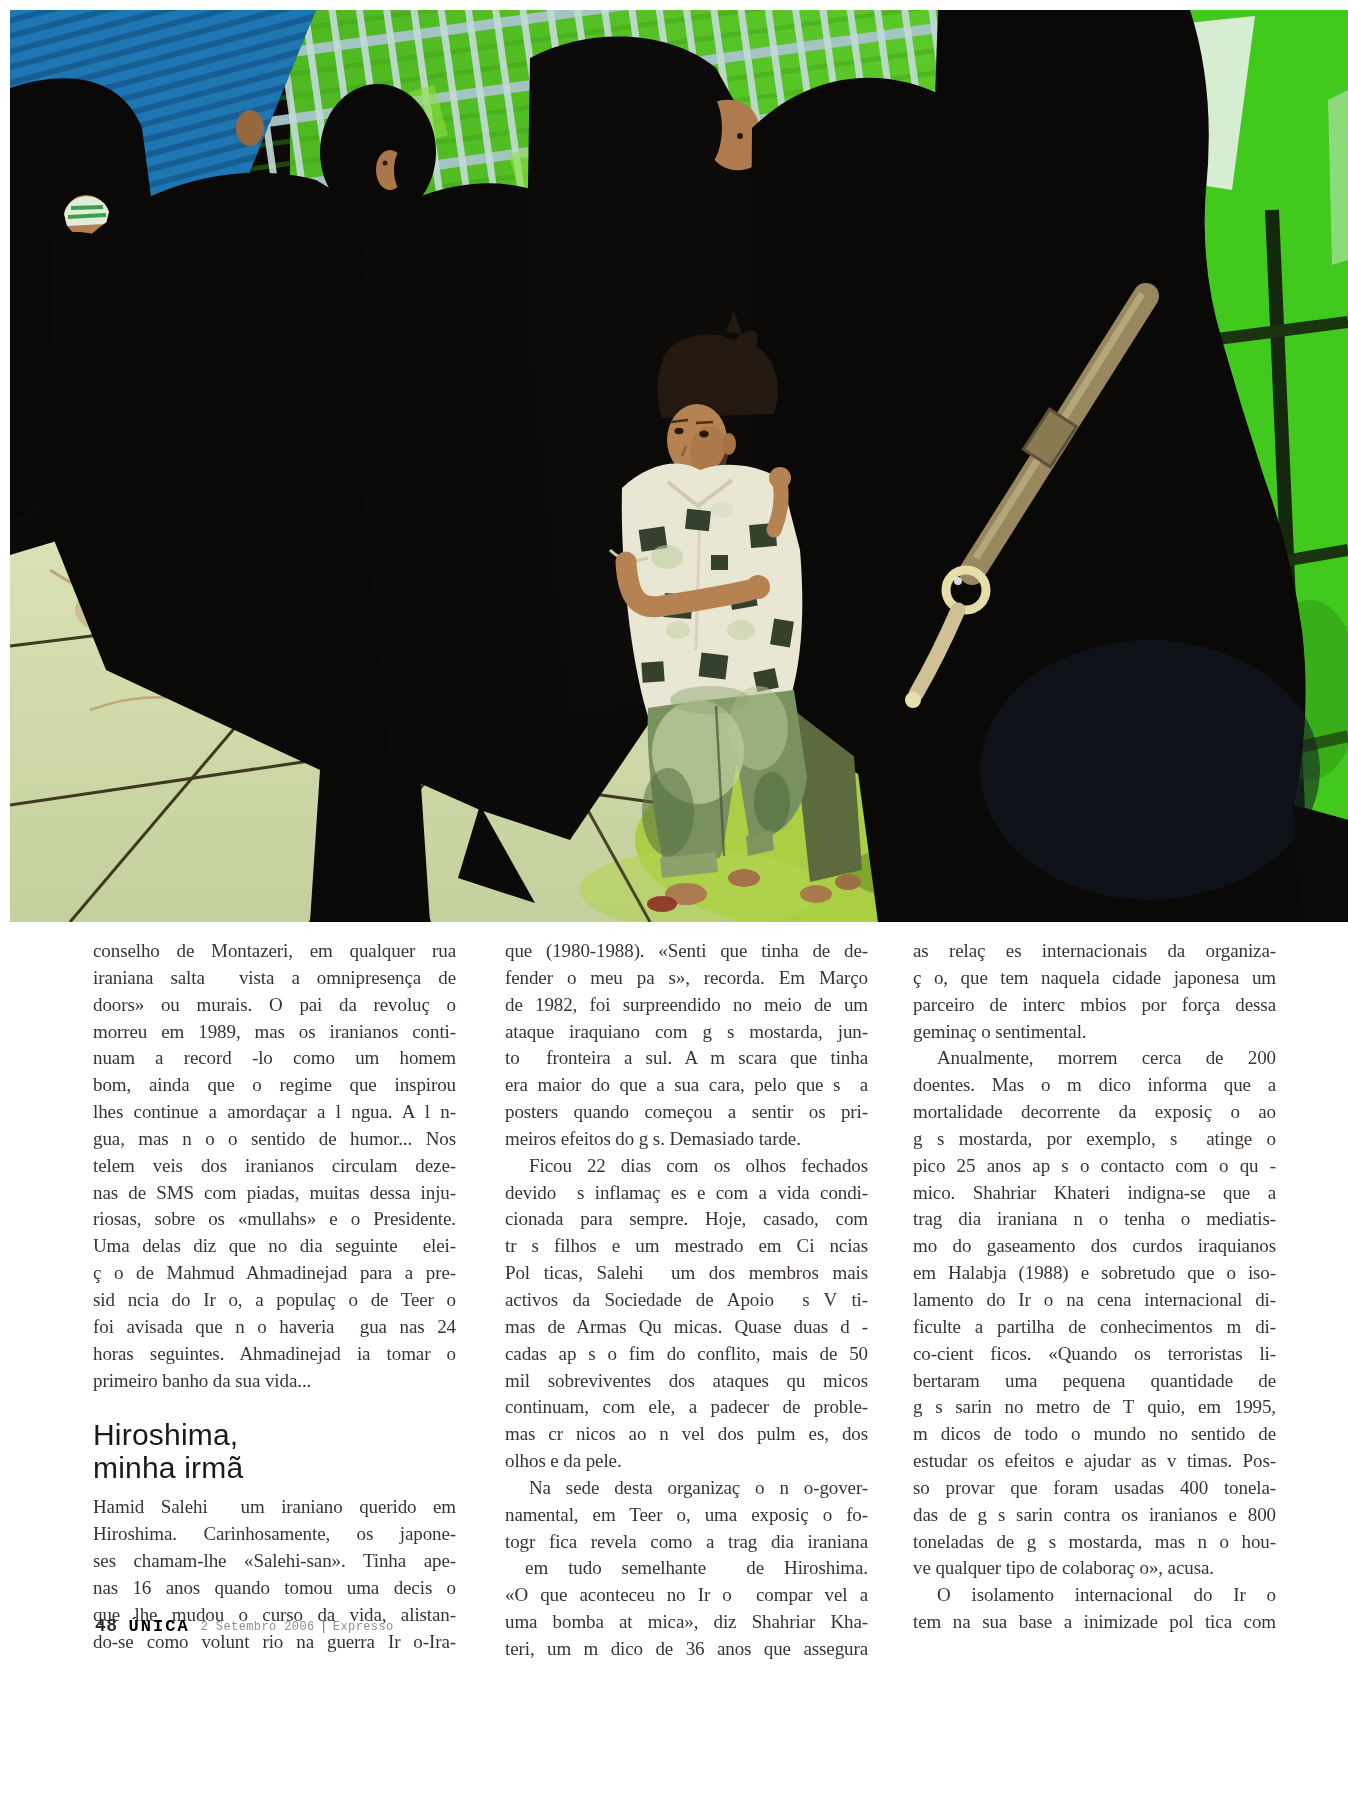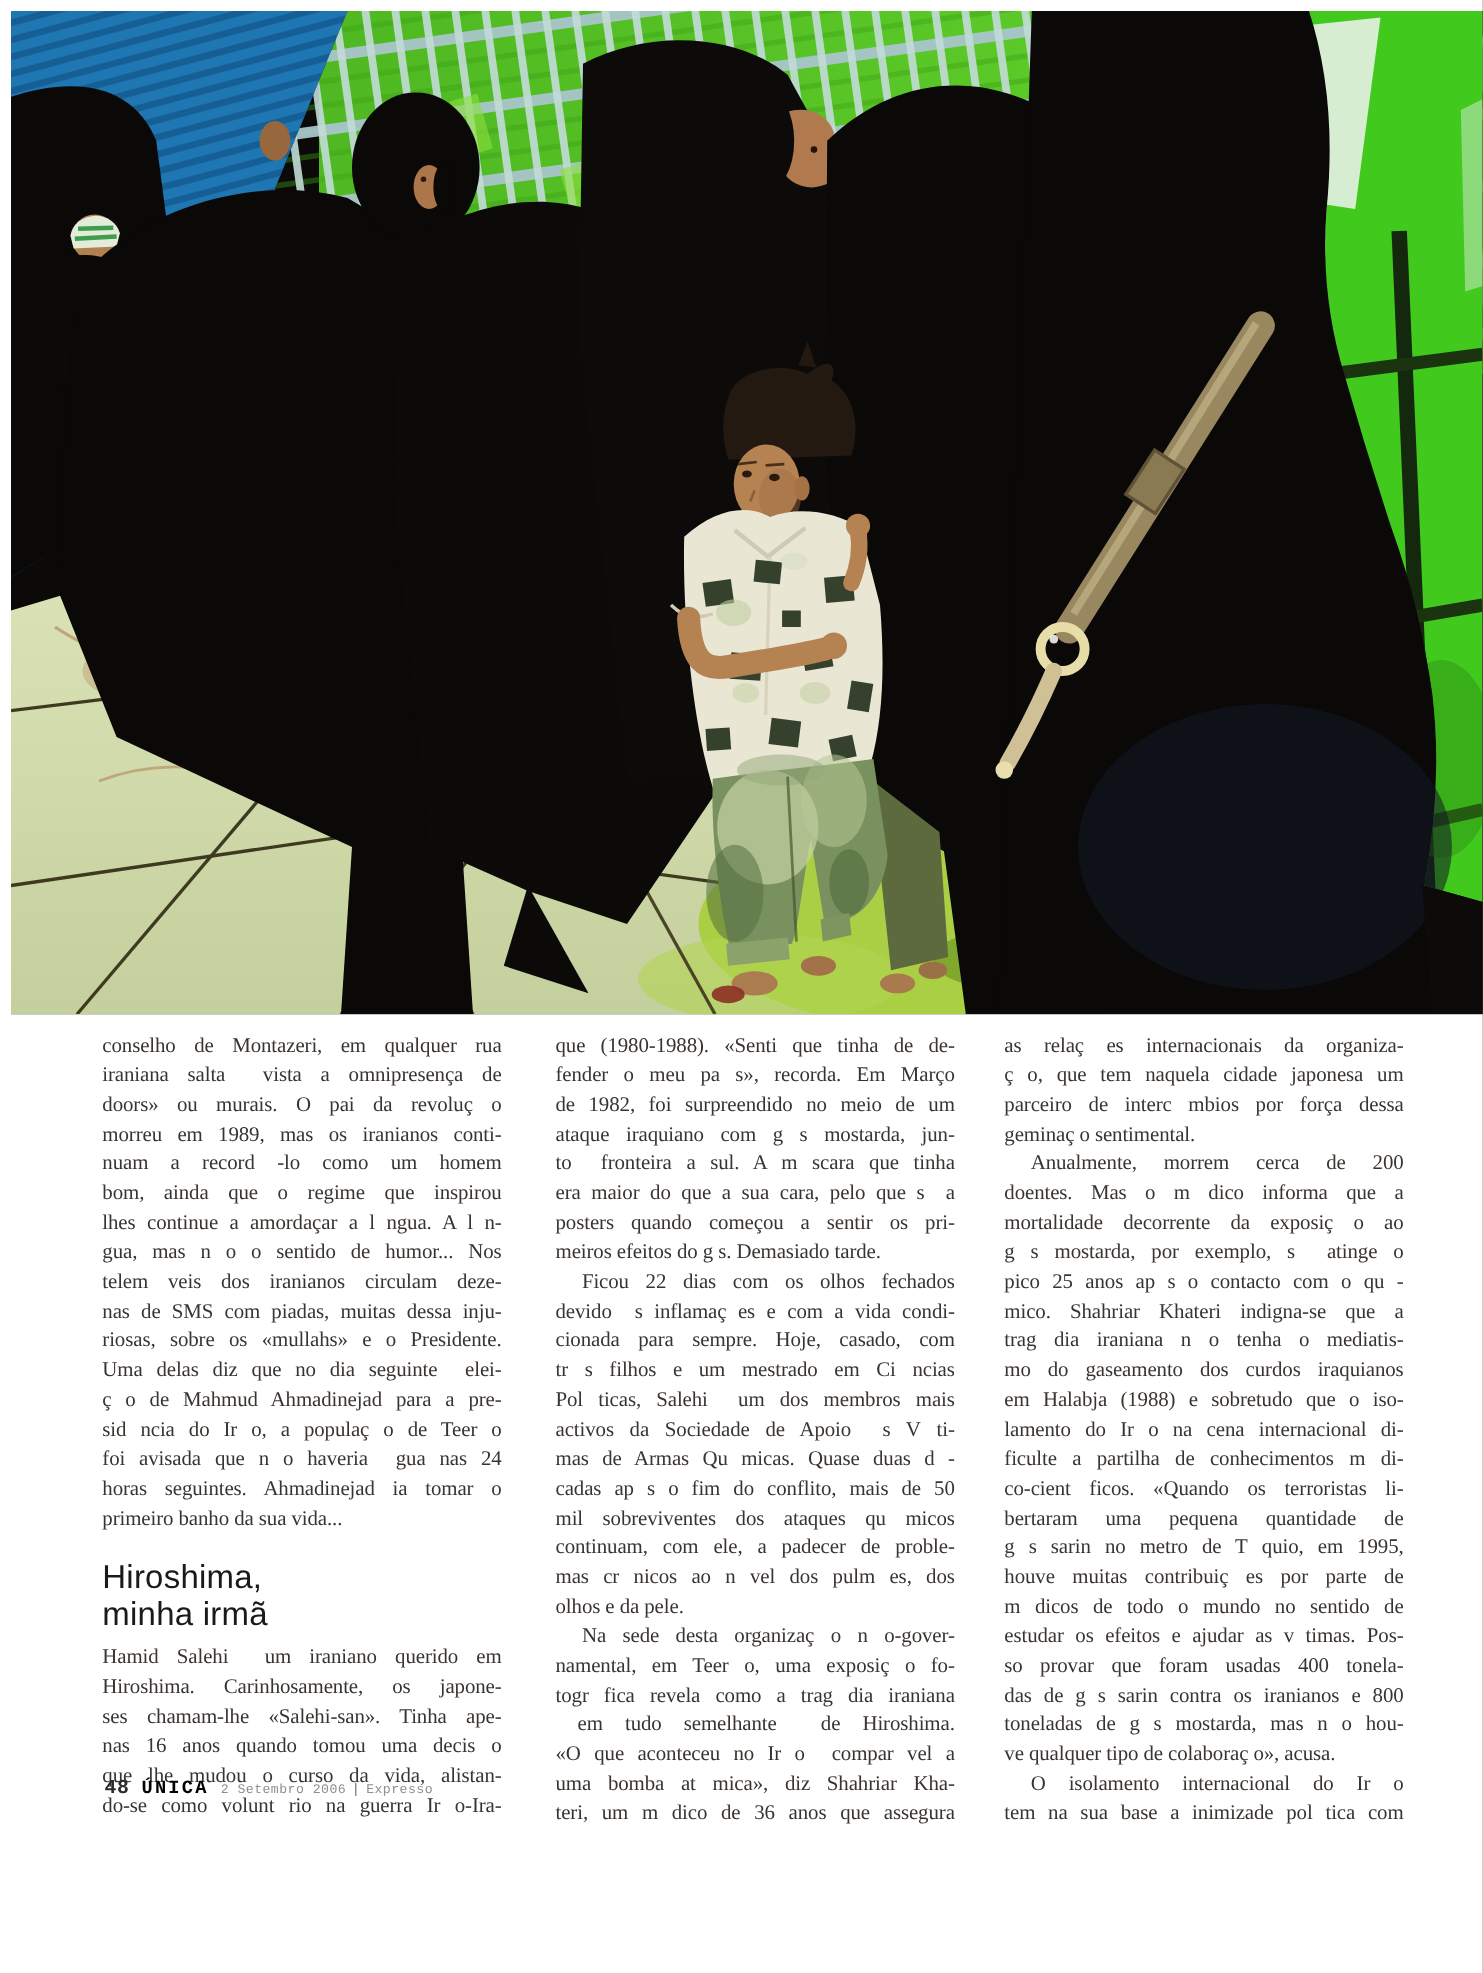--- a/index.html
+++ b/index.html
@@ -417,21 +417,20 @@
       <p class="ln">pico 25 anos ap&nbsp;s o contacto com o qu&nbsp;-</p>
       <p class="ln">mico. Shahriar Khateri indigna-se que a</p>
       <p class="ln">trag&nbsp;dia iraniana n&nbsp;o tenha o mediatis-</p>
       <p class="ln">mo do gaseamento dos curdos iraquianos</p>
       <p class="ln">em Halabja (1988) e sobretudo que o iso-</p>
       <p class="ln">lamento do Ir&nbsp;o na cena internacional di-</p>
       <p class="ln">ficulte a partilha de conhecimentos m&nbsp;di-</p>
       <p class="ln">co-cient&nbsp;ficos. «Quando os terroristas li-</p>
       <p class="ln">bertaram uma pequena quantidade de</p>
       <p class="ln">g&nbsp;s sarin no metro de T&nbsp;quio, em 1995,</p>
-      <p class="ln">houve muitas contribuiç&nbsp;es por parte de</p>
       <p class="ln">m&nbsp;dicos de todo o mundo no sentido de</p>
       <p class="ln">estudar os efeitos e ajudar as v&nbsp;timas. Pos-</p>
       <p class="ln">so provar que foram usadas 400 tonela-</p>
       <p class="ln">das de g&nbsp;s sarin contra os iranianos e 800</p>
       <p class="ln">toneladas de g&nbsp;s mostarda, mas n&nbsp;o hou-</p>
       <p class="ln end">ve qualquer tipo de colaboraç&nbsp;o», acusa.</p>
       <p class="ln ind">O isolamento internacional do Ir&nbsp;o</p>
       <p class="ln">tem na sua base a inimizade pol&nbsp;tica com</p>
     </section>
 </main>

